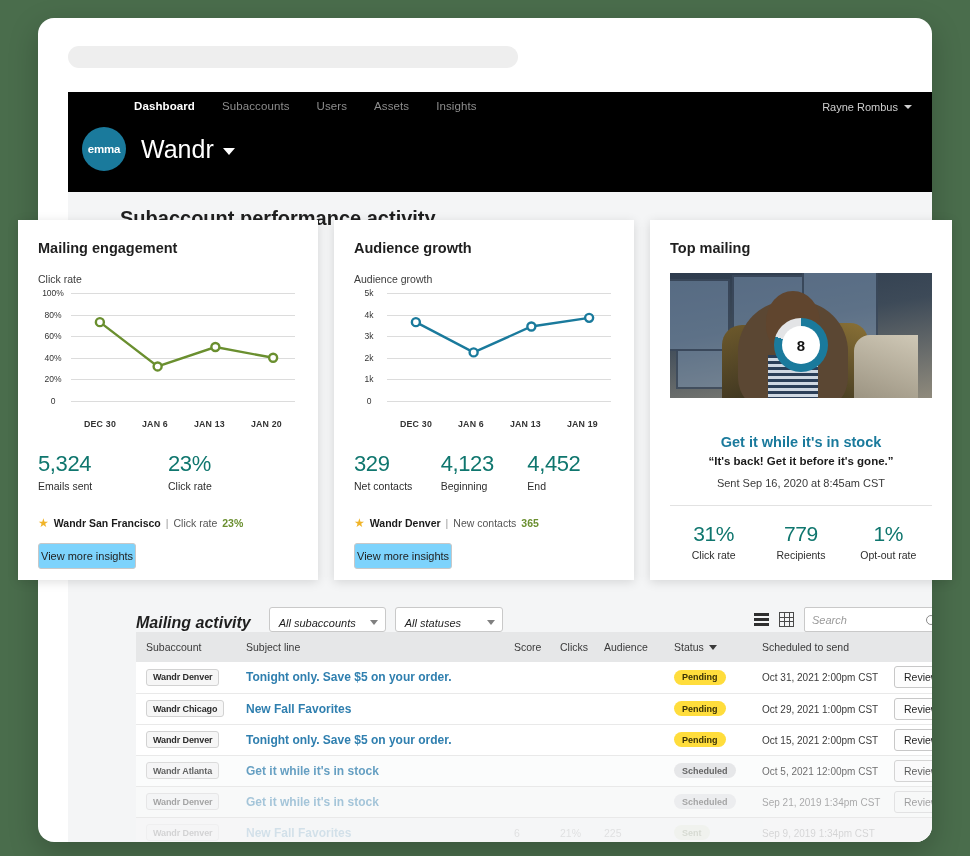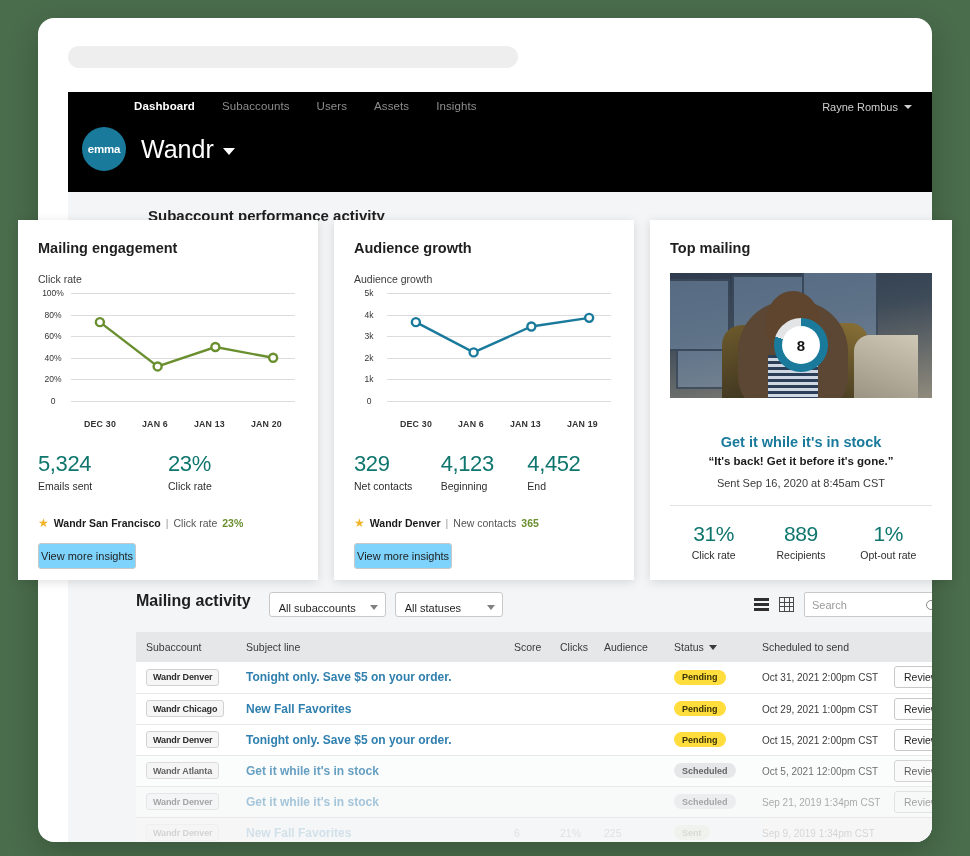--- a/index.html
+++ b/index.html
@@ -84,22 +84,22 @@
 
   
   .appbody {
     position: absolute;
     left: 30px; top: 174px;
     width: 864px; height: 650px;
     background: #f4f5f6;
   }
   .sectiontitle {
     position: absolute;
-    left: 80px; top: 15px;
-    font-size: 15px; color: #1f1f1f; font-weight: bold;
+    left: 52px; top: 15px;
+    font-size: 20px; color: #1f1f1f; font-weight: bold;
   }
 
   
   .cards { position: absolute; left: 0; top: 0; width: 970px; }
   .card {
     position: absolute;
     background: #ffffff;
     box-shadow: 0 2px 10px rgba(0,0,0,.13);
     top: 220px; height: 360px;
     padding: 20px 20px 0 20px;
@@ -221,21 +221,21 @@
   .mail-sent {
     margin-top: 10px; text-align: center;
     font-size: 11px; color: #3a3a3a;
   }
   .divider { margin-top: 16px; height: 1px; background: #e2e2e2; }
   .stats-center { display: flex; margin-top: 16px; text-align: center; }
   .stats-center .stat .val { font-size: 21px; }
 
   
   .activity { position: absolute; left: 68px; top: 400px; width: 808px; }
-  .activity-head { display: flex; align-items: flex-start; height: 40px; }
+  .activity-head { display: flex; align-items: flex-end; height: 40px; font-style: italic; }
   .activity-title { font-size: 16px; font-weight: bold; color: #1f1f1f; margin-right: 18px; }
 
   .select {
     height: 25px; min-width: 108px;
     border: 1px solid #c9c9c9; border-radius: 3px;
     background: #ffffff;
     display: flex; align-items: center; justify-content: space-between;
     padding: 6px 7px 0 9px; font-size: 11px; color: #1f1f1f;
     margin-right: 9px;
   }
@@ -611,21 +611,21 @@
     <div class="mail-preview">“It's back! Get it before it's gone.”</div>
     <div class="mail-sent">Sent Sep 16, 2020 at 8:45am CST</div>
     <div class="divider"></div>
 
     <div class="stats stats-center">
       <div class="stat">
         <div class="val">31%</div>
         <div class="lab">Click rate</div>
       </div>
       <div class="stat">
-        <div class="val">889</div>
+        <div class="val">779</div>
         <div class="lab">Recipients</div>
       </div>
       <div class="stat">
         <div class="val">1%</div>
         <div class="lab">Opt-out rate</div>
       </div>
     </div>
   </div>
 </div>
 

